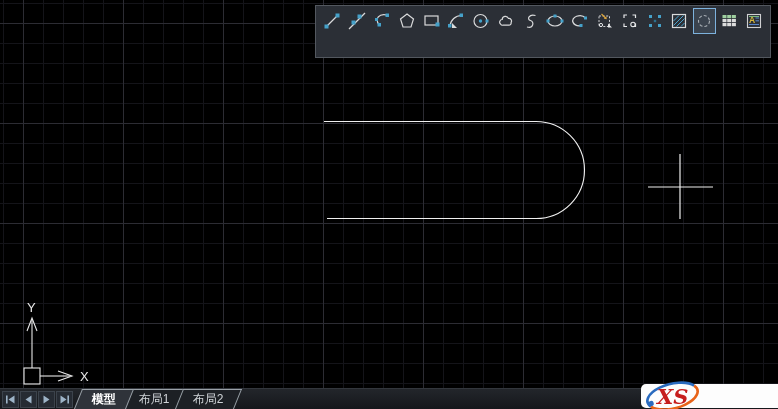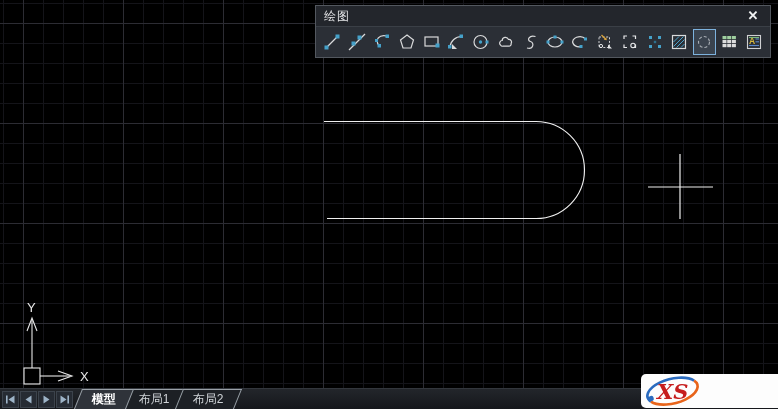--- a/index.html
+++ b/index.html
@@ -57,21 +57,21 @@
     transform:skewX(-22deg); border:1px solid #9aa1a8; border-bottom:none;
     background:#1d2025; margin-left:-5px; padding:0 13px; cursor:pointer;
     display:flex; align-items:center;
   }
   .tab > span { transform:skewX(22deg); font-size:12px; color:#cfd3d7; white-space:nowrap; }
   .tab.active { background:#2f333a; z-index:2; }
   .tab.active > span { color:#ffffff; font-weight:bold; }
 
   
   .watermark {
-    position:absolute; right:0; bottom:1px; width:137px; height:34px;
+    position:absolute; right:0; bottom:1px; width:137px; height:24px;
     background:#fdfdfd; border-radius:5px 0 0 5px; z-index:20;
     display:flex; align-items:center; padding:2px 2px 2px 3px; gap:2px;
   }
   .wm-col { display:flex; flex-direction:column; align-items:flex-start; line-height:1; }
   .wm-name { color:#c61e1e; font-weight:bold; font-size:19px; letter-spacing:1px; }
   .wm-url  { color:#c61e1e; font-weight:bold; font-size:7.5px; letter-spacing:.4px; margin-top:2px; }
 </style>
 </head>
 <body>
 
@@ -91,24 +91,20 @@
       <polyline points="27,331 32,318 37,331"></polyline>
       <line x1="40" y1="376" x2="70" y2="376"></line>
       <polyline points="58,371 72,376 58,381"></polyline>
       <text x="27" y="312" fill="#e8e8e8" stroke="none" font-size="13">Y</text>
       <text x="80" y="381" fill="#e8e8e8" stroke="none" font-size="13">X</text>
     </g>
   </svg>
 </div>
 
 <div class="toolbar">
-  <div class="tb-title">
-    <span class="label">绘图</span>
-    <span class="tb-close">✕</span>
-  </div>
   <div class="tb-row">
 
     <button class="tb-btn">
       <svg width="20" height="20">
           <line x1="5" y1="15" x2="15" y2="5" stroke="#d9dadb" stroke-width="1.2"></line>
           <rect x="2.5" y="13.5" width="4" height="4" fill="#45a1c9"></rect>
           <rect x="13.5" y="2.5" width="4" height="4" fill="#45a1c9"></rect>
         </svg>
     </button>
     <button class="tb-btn">

